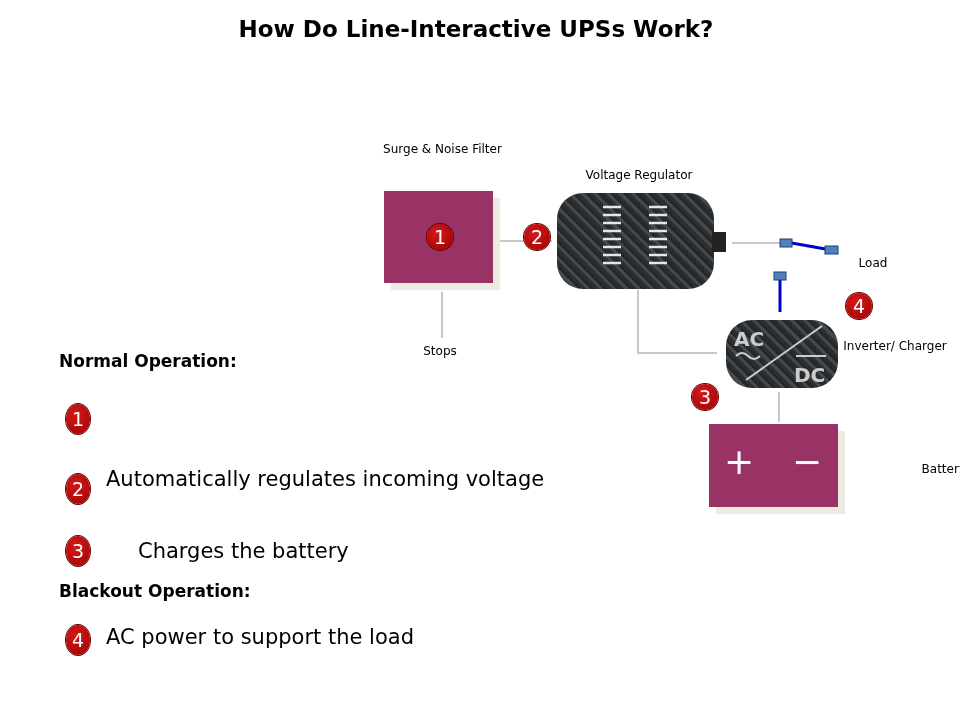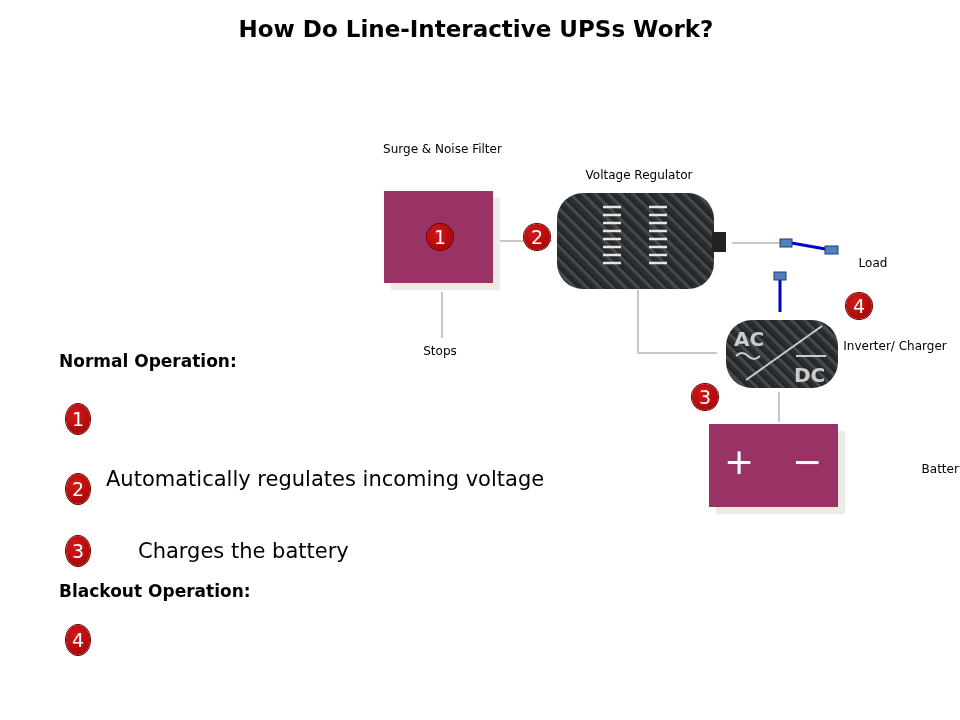--- a/index.html
+++ b/index.html
@@ -88,13 +88,14 @@
 
 <div class="badge nb" style="left:66px;top:536px;line-height:30px;">3</div>
 <div class="abs item" style="left:94px;top:537px;margin-left:44px;">
   <div>Charges the battery</div>
 </div>
 
 <div class="abs sec" style="left:59px;top:581px;">Blackout Operation:</div>
 
 <div class="badge nb" style="left:66px;top:625px;line-height:30px;">4</div>
 <div class="abs item" style="left:106px;top:623px;">
+  <div>AC power to support the load</div>
 </div>
 
 </body></html>

